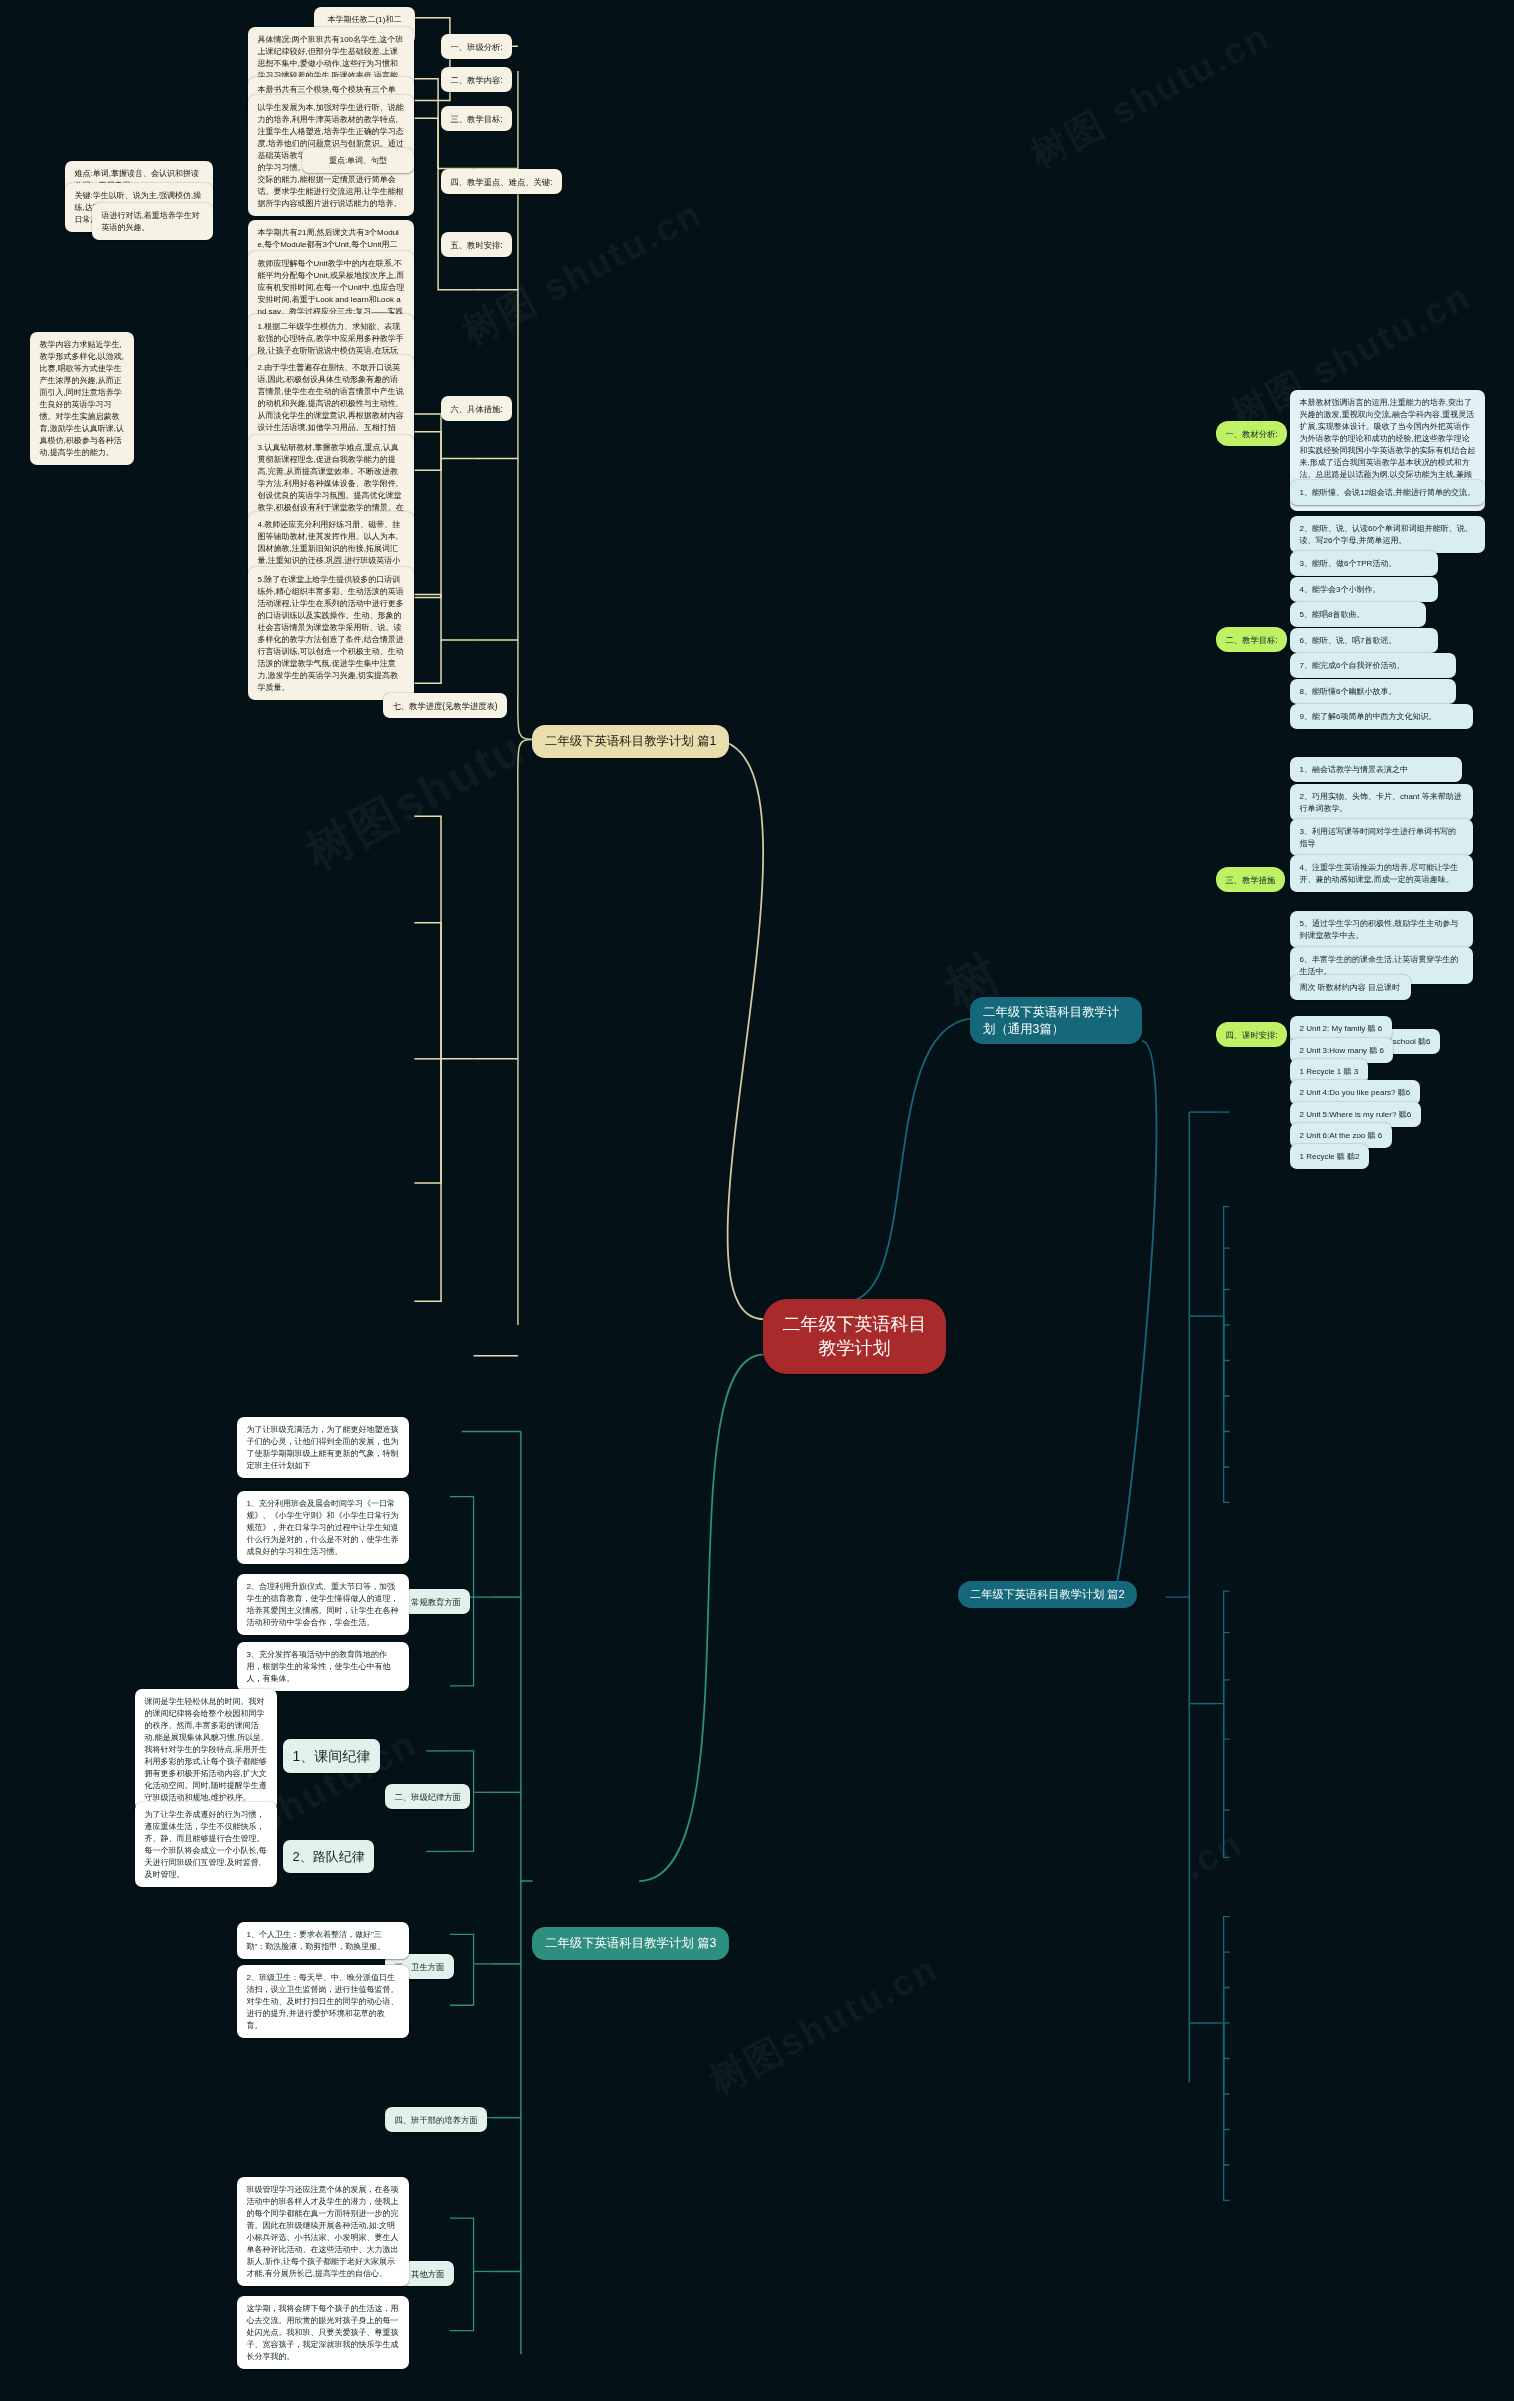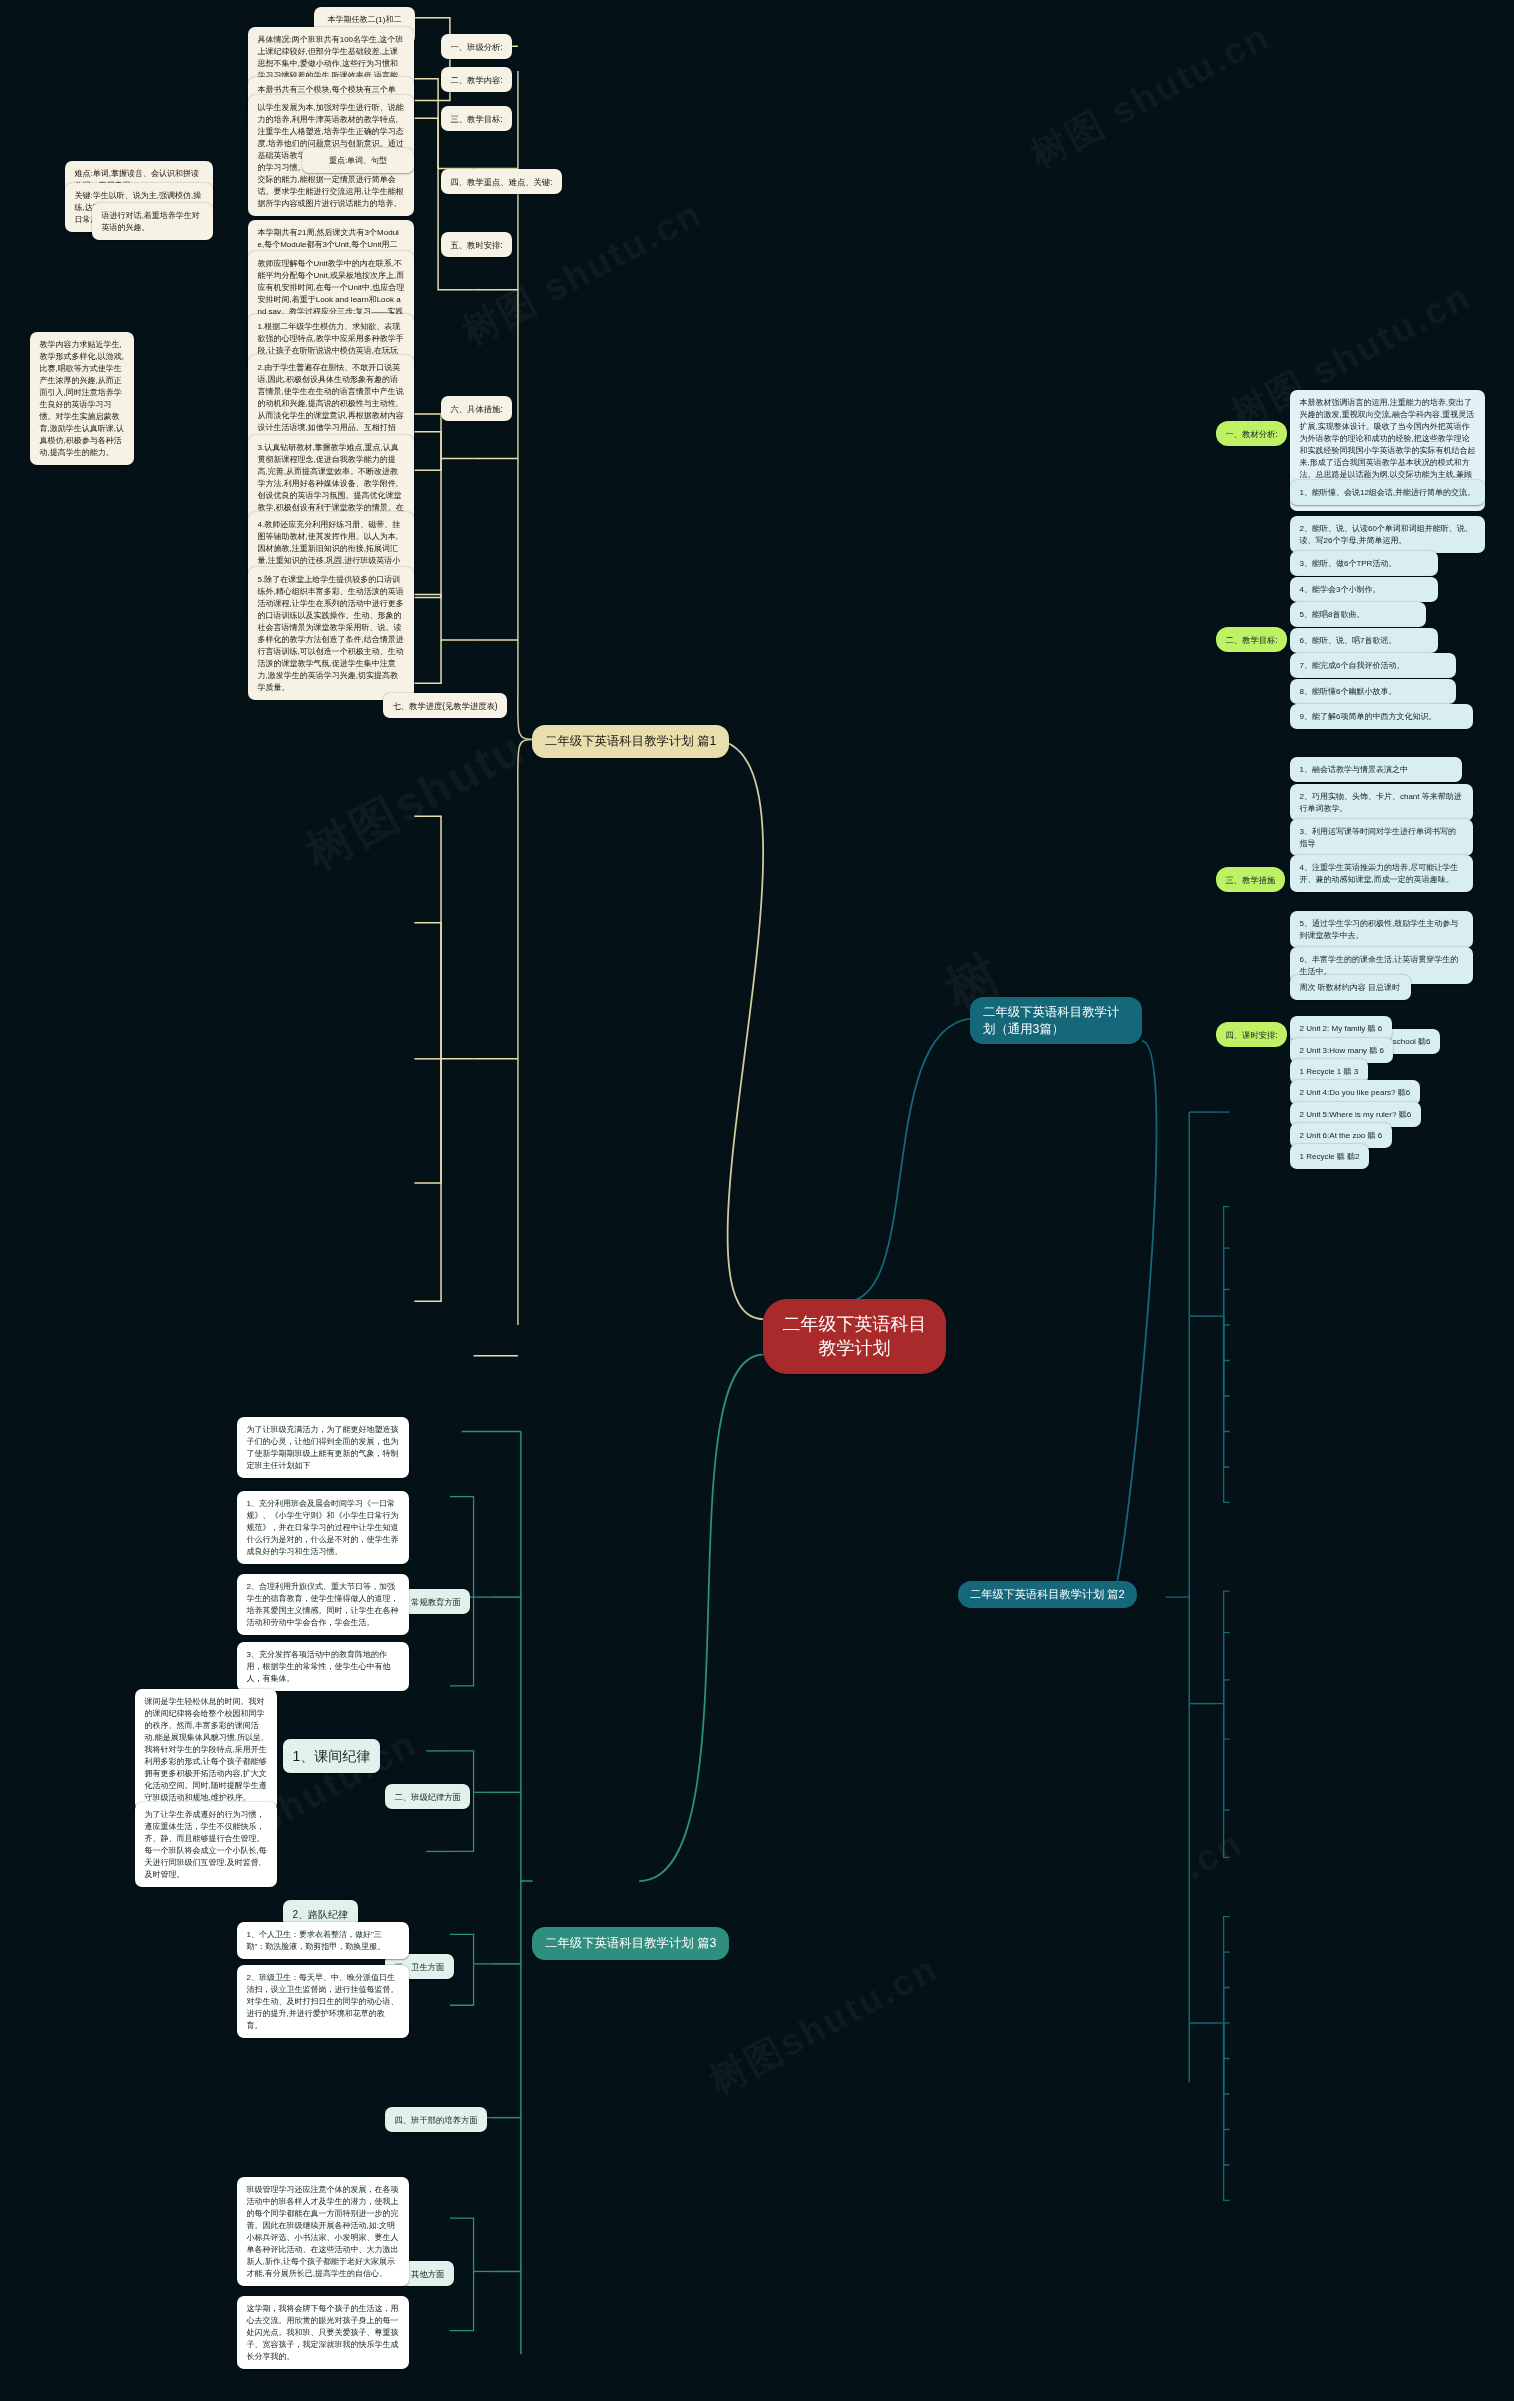--- a/index.html
+++ b/index.html
@@ -343,21 +343,21 @@
   <div class="node b3-leaf" style="left:237px; top:1417px; width:172px;">为了让班级充满活力，为了能更好地塑造孩子们的心灵，让他们得到全面的发展，也为了使新学期期班级上能有更新的气象，特制定班主任计划如下</div>
 
   <div class="node b3-sub" style="left:385px; top:1589px;">一、常规教育方面</div>
   <div class="node b3-leaf" style="left:237px; top:1491px; width:172px;">1、充分利用班会及晨会时间学习《一日常规》、《小学生守则》和《小学生日常行为规范》，并在日常学习的过程中让学生知道什么行为是对的，什么是不对的，使学生养成良好的学习和生活习惯。</div>
   <div class="node b3-leaf" style="left:237px; top:1574px; width:172px;">2、合理利用升旗仪式、重大节日等，加强学生的德育教育，使学生懂得做人的道理，培养其爱国主义情感。同时，让学生在各种活动和劳动中学会合作，学会生活。</div>
   <div class="node b3-leaf" style="left:237px; top:1642px; width:172px;">3、充分发挥各项活动中的教育阵地的作用，根据学生的常常性，使学生心中有他人，有集体。</div>
 
   <div class="node b3-sub" style="left:385px; top:1784px;">二、班级纪律方面</div>
   <div class="node b3-sub" style="left:283px; top:1739px; font-size:14px;">1、课间纪律</div>
   <div class="node b3-leaf" style="left:135px; top:1689px; width:142px;">课间是学生轻松休息的时间。我对的课间纪律将会给整个校园和同学的秩序。然而,丰富多彩的课间活动,能是展现集体风貌习惯,所以呈,我将针对学生的学段特点,采用开生利用多彩的形式,让每个孩子都能够拥有更多积极开拓活动内容,扩大文化活动空间。同时,随时提醒学生遵守班级活动和规地,维护秩序。</div>
-  <div class="node b3-sub" style="left:283px; top:1900px; font-size:10px;">2、路队纪律</div>
+  <div class="node b3-sub" style="left:283px; top:1840px; font-size:13px;">2、路队纪律</div>
   <div class="node b3-leaf" style="left:135px; top:1802px; width:142px;">为了让学生养成遵好的行为习惯，遵应重体生活，学生不仅能快乐，齐、静、而且能够提行合生管理。每一个班队将会成立一个小队长,每天进行同班级们互管理,及时监督,及时管理。</div>
 
   <div class="node b3-sub" style="left:385px; top:1954px;">三、卫生方面</div>
   <div class="node b3-leaf" style="left:237px; top:1922px; width:172px;">1、个人卫生：要求衣着整洁，做好"三勤"：勤洗脸液，勤剪指甲，勤换里服。</div>
   <div class="node b3-leaf" style="left:237px; top:1965px; width:172px;">2、班级卫生：每天早、中、晚分派值日生清扫，设立卫生监督岗，进行挂值每监督。对学生动、及时打扫日生的同学的动心语、进行的提升,并进行爱护环境和花草的教育。</div>
 
   <div class="node b3-sub" style="left:385px; top:2107px;">四、班干部的培养方面</div>
 
   <div class="node b3-sub" style="left:385px; top:2261px;">五、其他方面</div>
   <div class="node b3-leaf" style="left:237px; top:2177px; width:172px;">班级管理学习还应注意个体的发展，在各项活动中的班各样人才及学生的潜力，使我上的每个同学都能在真一方面特别进一步的完善。因此在班级继续开展各种活动,如:文明小标兵评选、小书法家、小发明家、要生人单各种评比活动、在这些活动中、大力激出新人,新作,让每个孩子都能于老好大家展示才能,有分展所长已,提高学生的自信心。</div>

